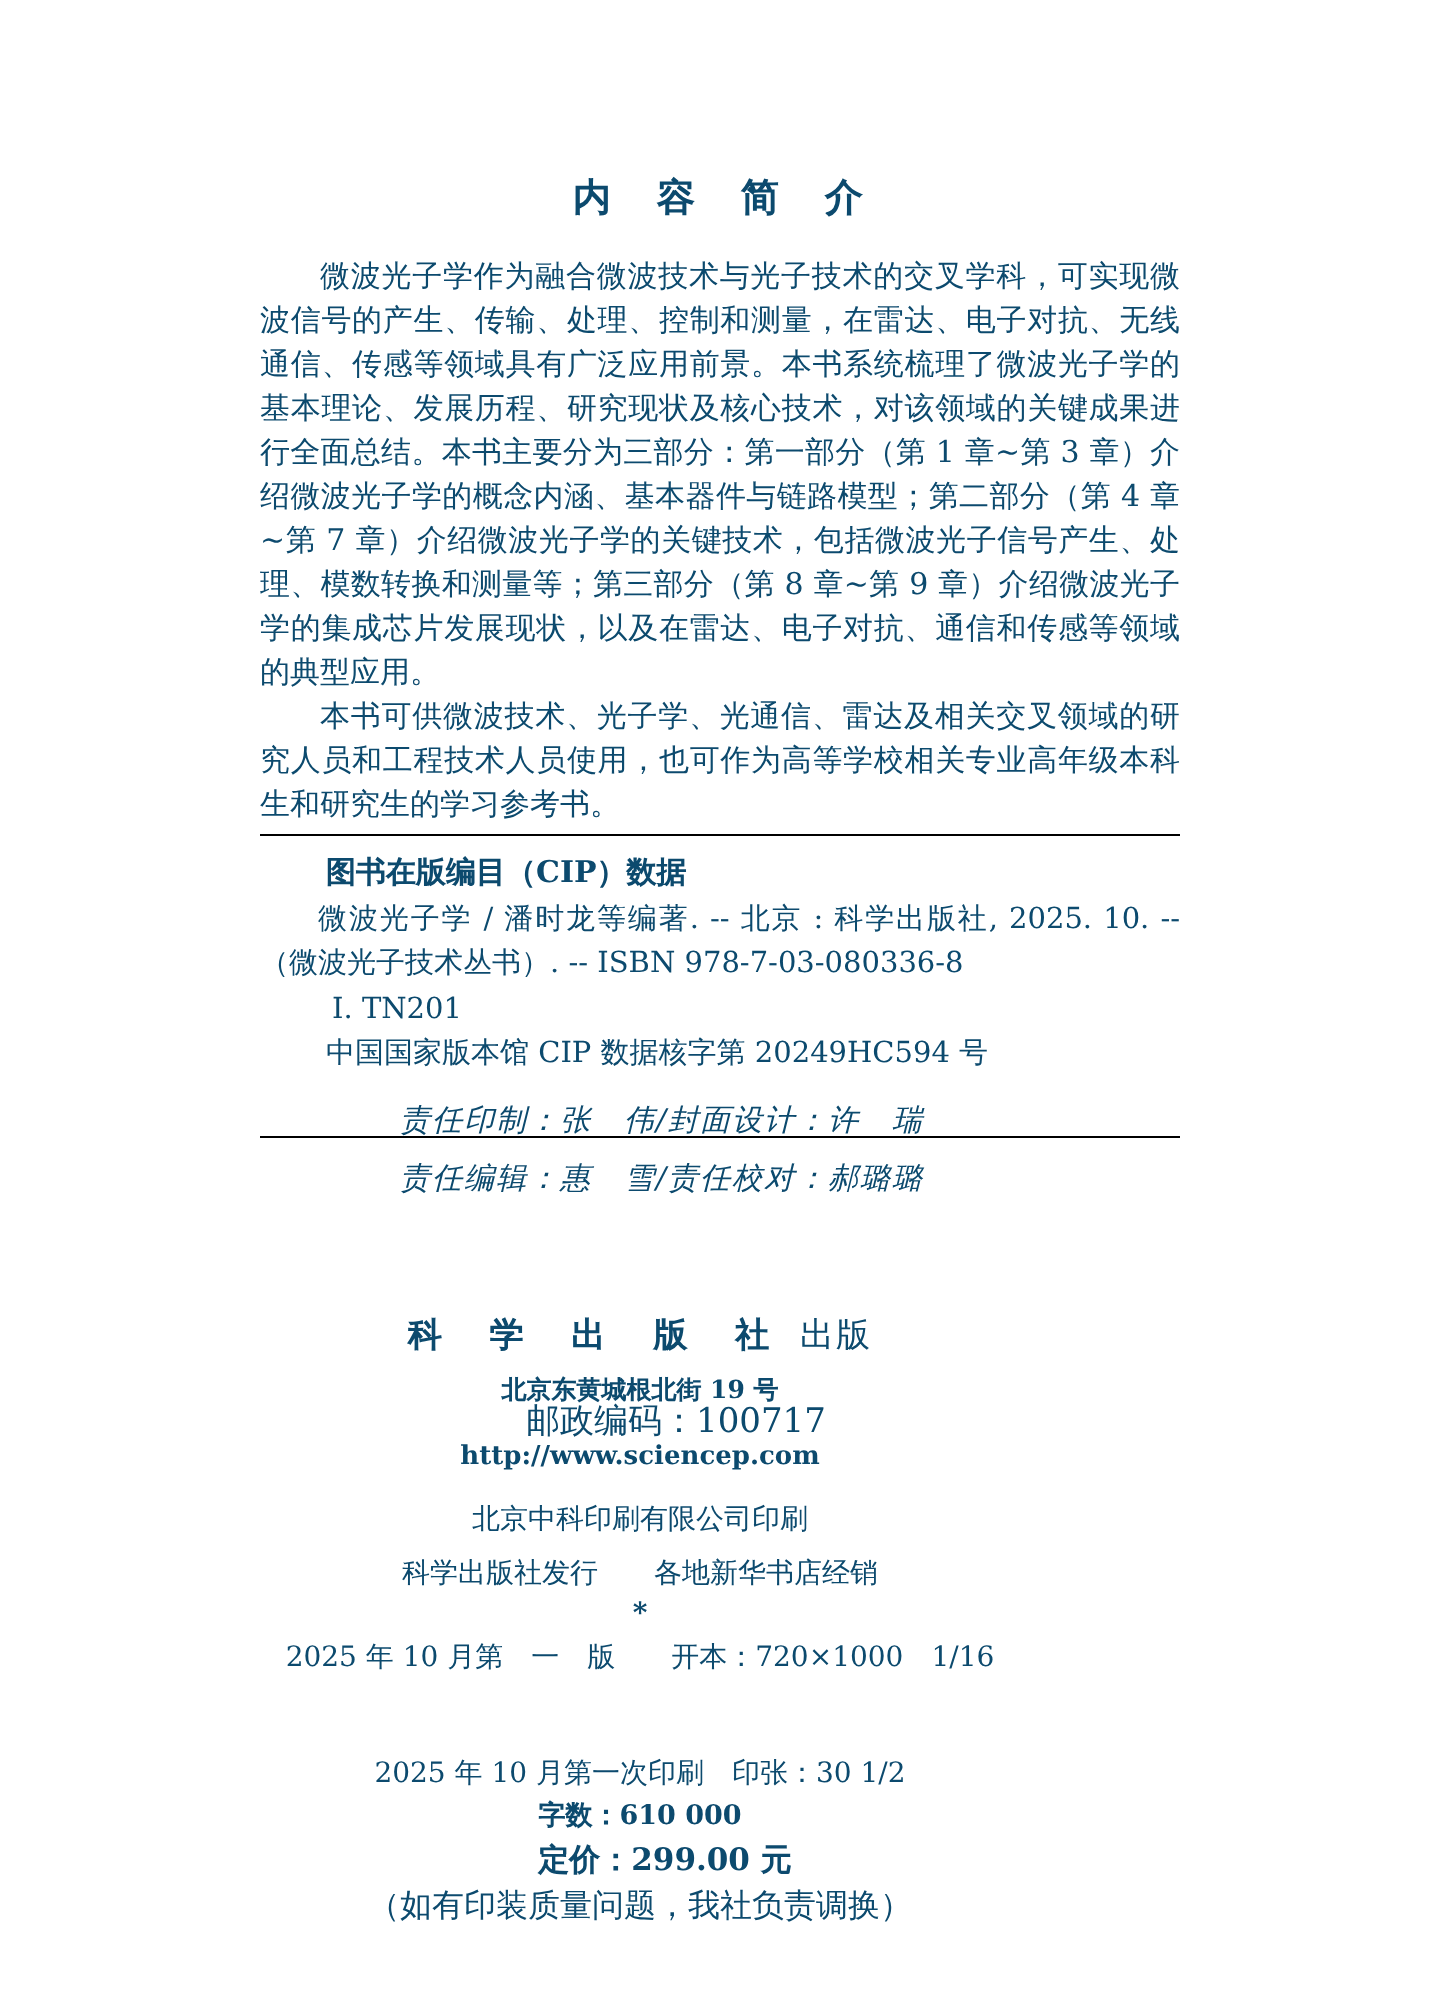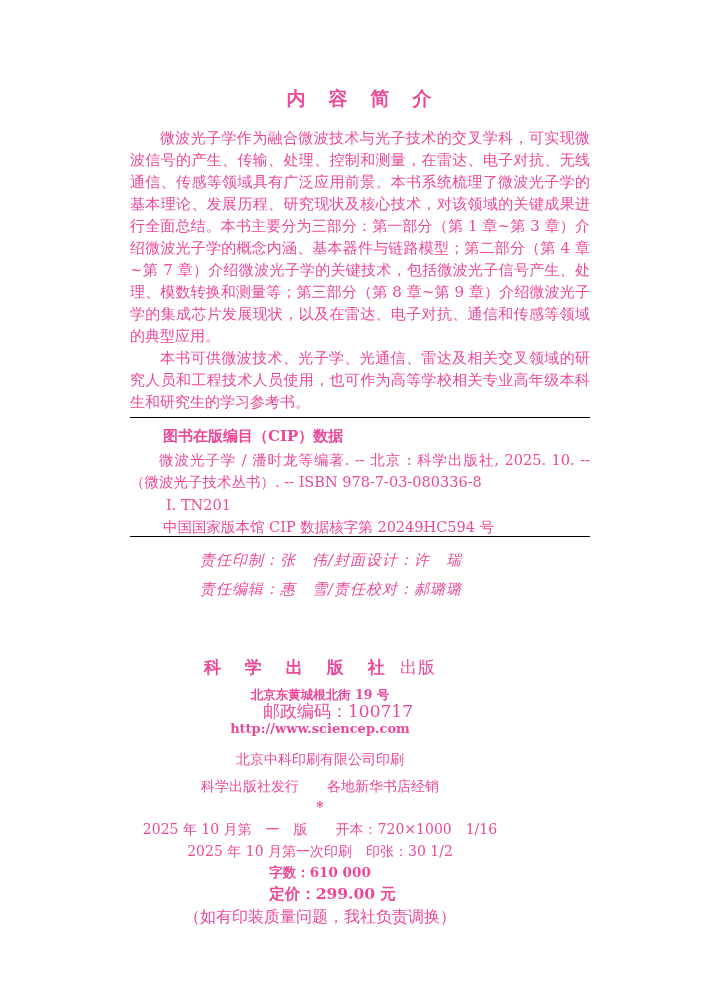--- a/index.html
+++ b/index.html
@@ -1,21 +1,21 @@
 <!DOCTYPE html>
 <html><head>
 <meta charset="utf-8">
 <style>
   html, body { margin: 0; padding: 0; background: #ffffff; }
   .page {
     position: relative;
     width: 720px;
     height: 1000px;
     background: #ffffff;
-    color: #ec4899;
+    color: #0c4a6e;
     font-family: "DejaVu Serif", "Liberation Serif", serif;
     overflow: hidden;
   }
 
   
   .abstract-title {
     position: absolute;
     top: 86px;
     left: 130px;
     width: 460px;
@@ -36,21 +36,21 @@
     text-align: justify;
   }
   .intro p { margin: 0; text-indent: 2em; }
 
   
   .cip-box {
     position: absolute;
     top: 417px;
     left: 130px;
     width: 460px;
-    height: 120px;
+    height: 152px;
     border-top: 1px solid #000;
     border-bottom: 1px solid #000;
     font-size: 14.5px;
     line-height: 22px;
     box-sizing: border-box;
     padding-top: 7px;
   }
   .cip-heading { font-weight: bold; margin: 0 0 2px 33px; font-size: 15px; }
   .cip-entry { margin: 0; text-indent: 2em; text-align: justify; }
   .cip-class { margin: 1px 0 0 36px; }
@@ -83,21 +83,21 @@
     font-family: "DejaVu Serif", serif;
   }
   .pub-suffix { letter-spacing: 1px; }
   .addr      { font-size: 12.5px; line-height: 17px; font-weight: bold; }
   .postcode  { font-size: 17px; line-height: 17px; font-weight: normal; margin-left: 36px; }
   .website   { font-size: 13px; line-height: 18px; font-weight: bold; }
   .printer   { font-size: 14px; margin-top: 13px; }
   .distrib   { font-size: 14px; margin-top: 9px; white-space: pre; }
   .asterisk  { font-size: 14px; line-height: 14px; margin-top: 4px; font-weight: bold; }
   .edition   { font-size: 14px; margin-top: 4px; line-height: 22px; white-space: pre; }
-  .impression{ font-size: 14px; line-height: 22px; white-space: pre; }
+  .impression{ font-size: 14px; line-height: 22px; white-space: pre; margin-top: 36px; }
   .wordcount { font-size: 13.5px; line-height: 20px; font-weight: bold; }
   .price     { font-size: 15.5px; font-weight: bold; line-height: 23px; margin-left: 25px; }
   .note      { font-size: 16px; line-height: 23px; }
 </style>
 </head>
 <body>
 
 <div class="page">
 
   <div class="abstract-title">内　容　简　介</div>

